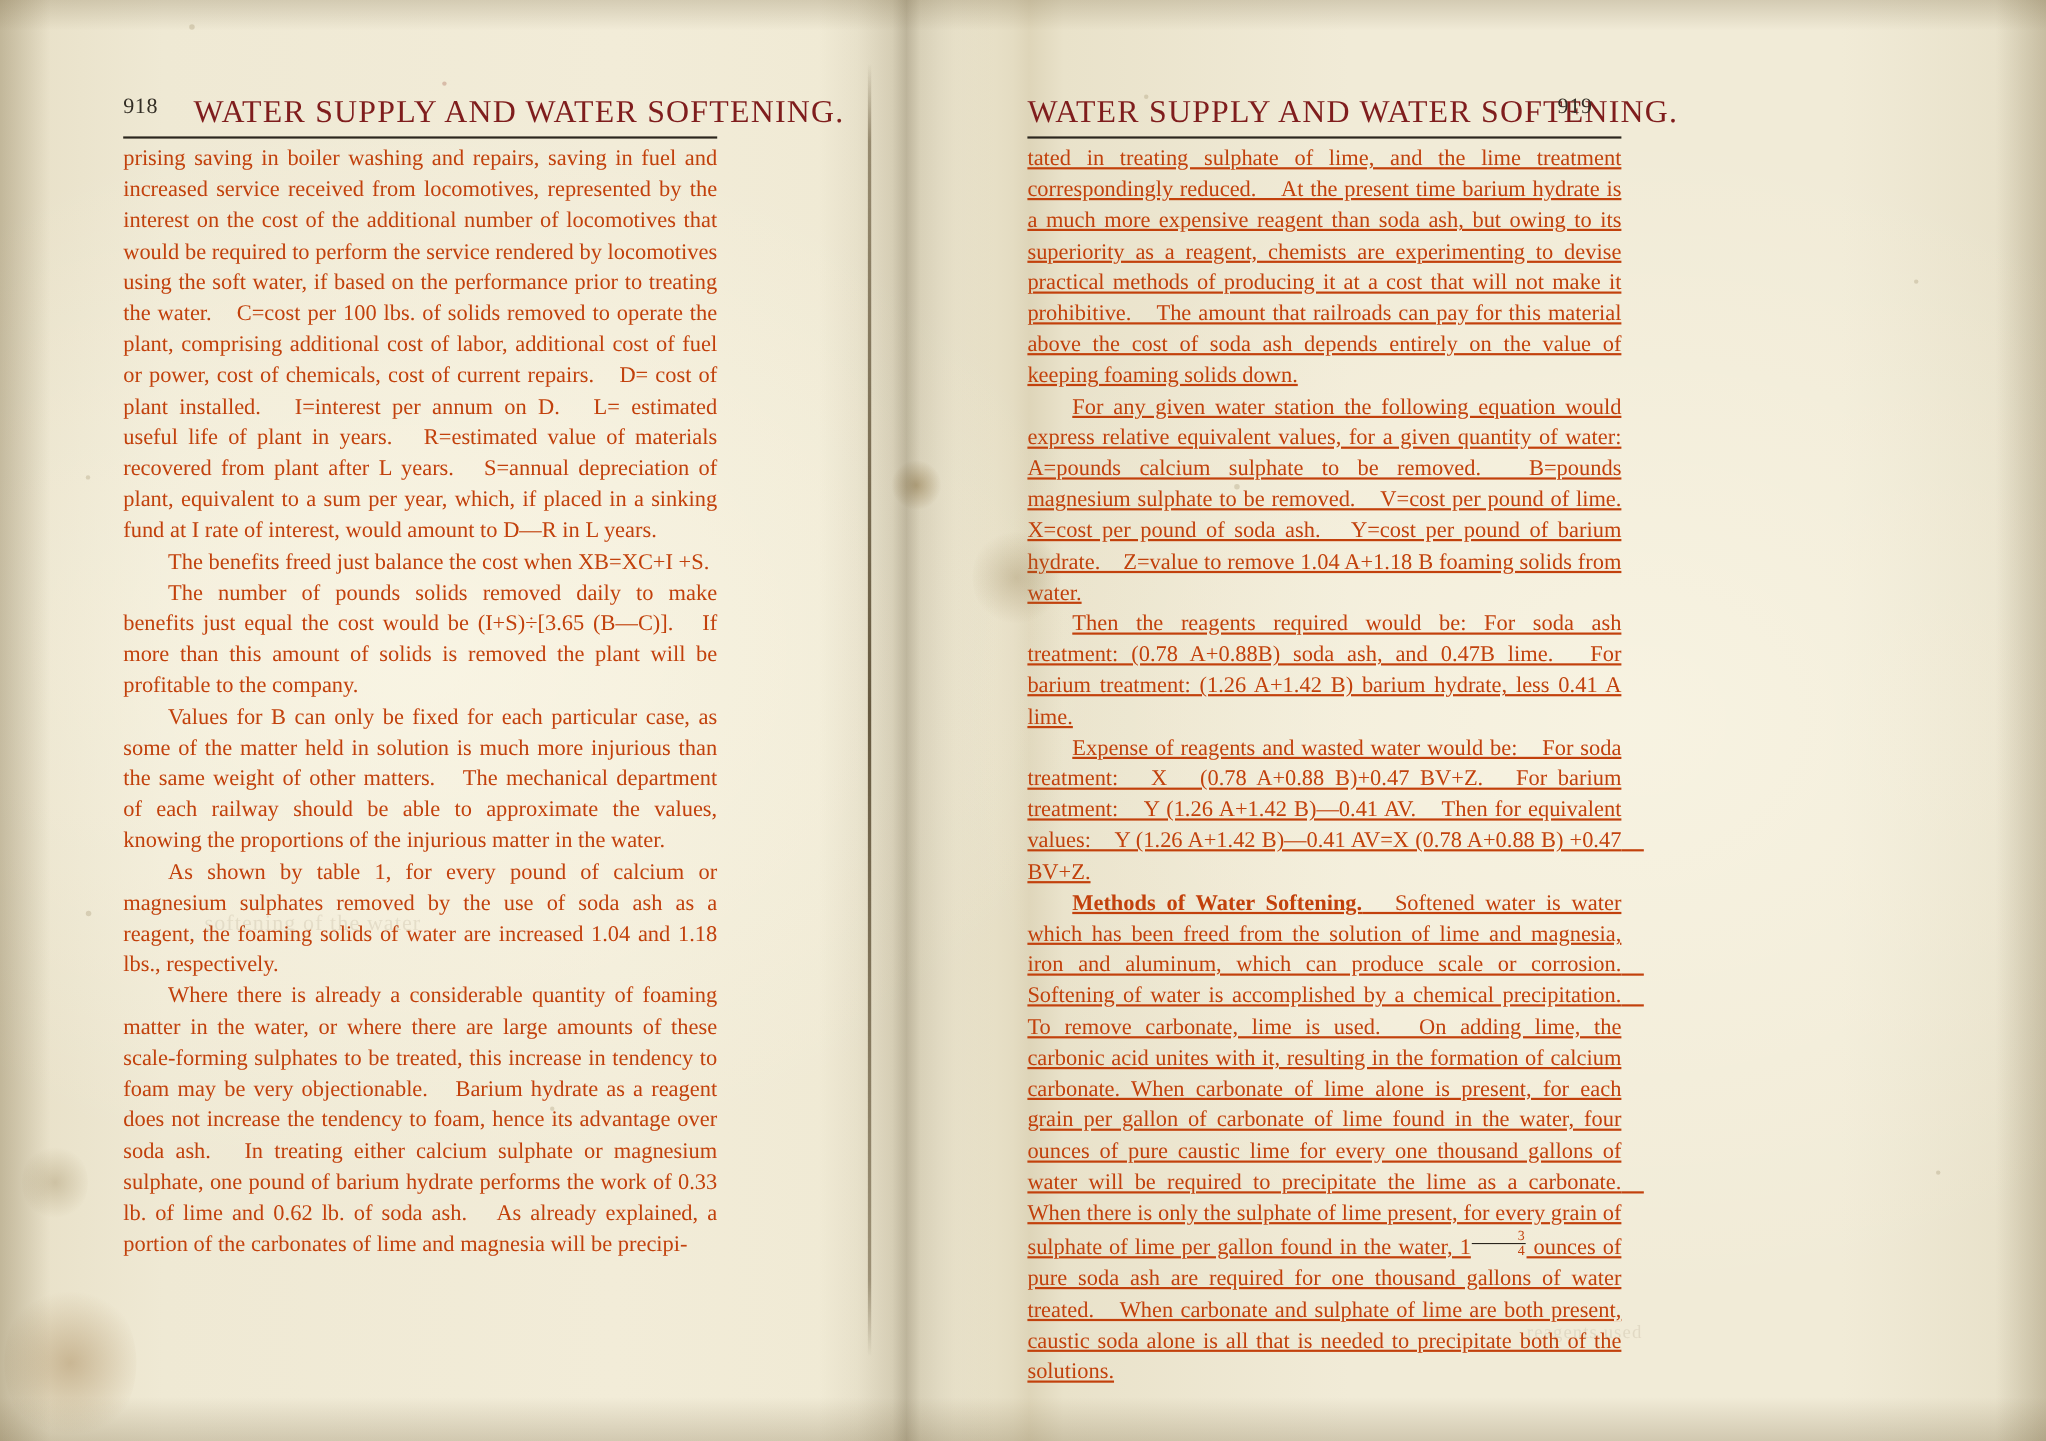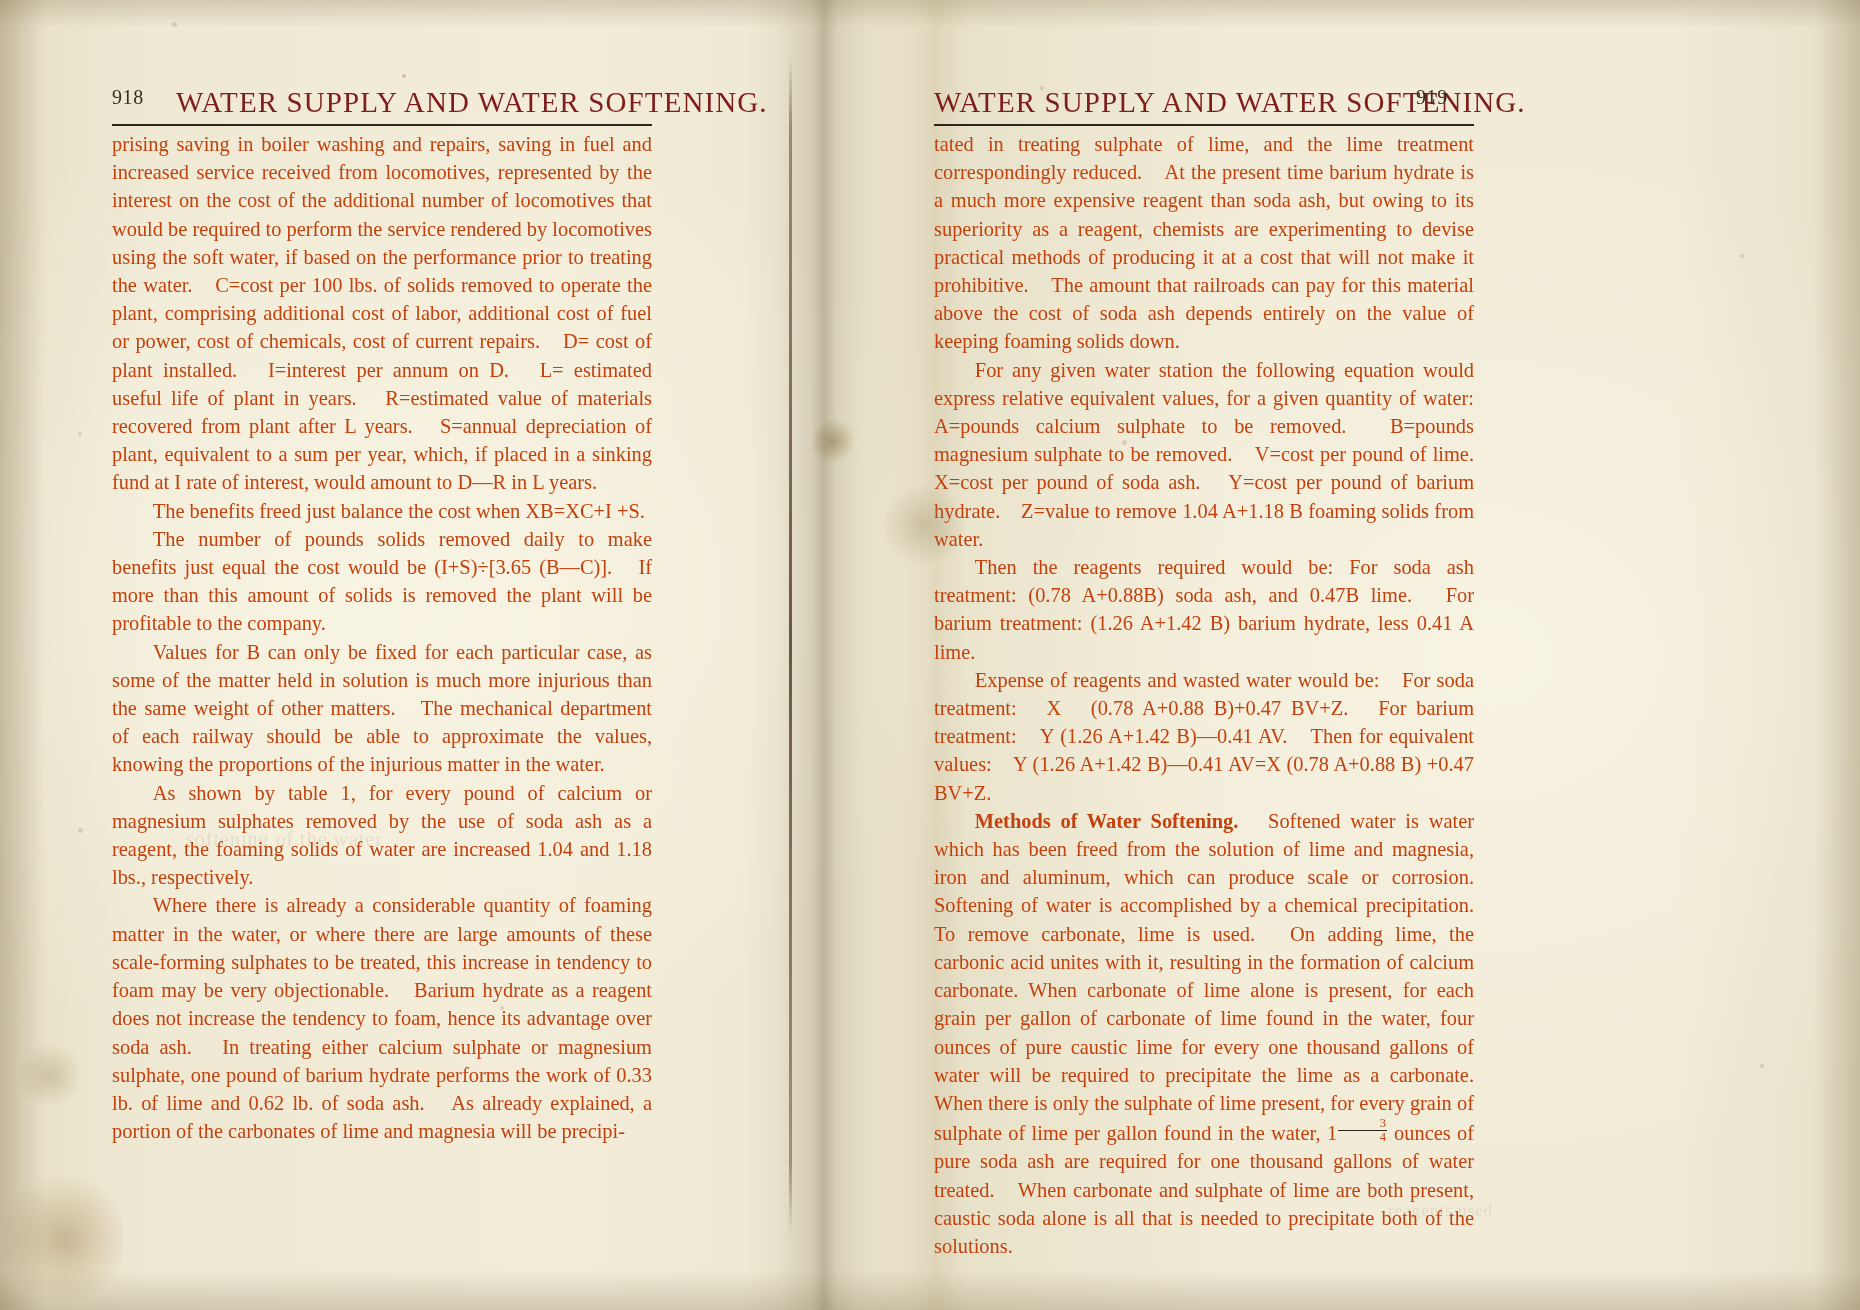--- a/index.html
+++ b/index.html
@@ -95,21 +95,21 @@
   .col {
     position: absolute;
     width: 540px;
     color: #c2410c;
     font-size: 20.4px;
     line-height: 28.2px;
     text-align: justify;
     text-justify: inter-word;
   }
   .col-left  { left: 112px; top: 130px; }
-  .col-right { left: 934px; top: 130px; }
+  .col-right { left: 934px; top: 130px; text-decoration: underline; }
 
   .col p {
     margin: 0;
     text-indent: 0;
   }
   .col p.indent { text-indent: 2.0em; }
 
   b.run-in { font-weight: bold; }
 
   .frac {

